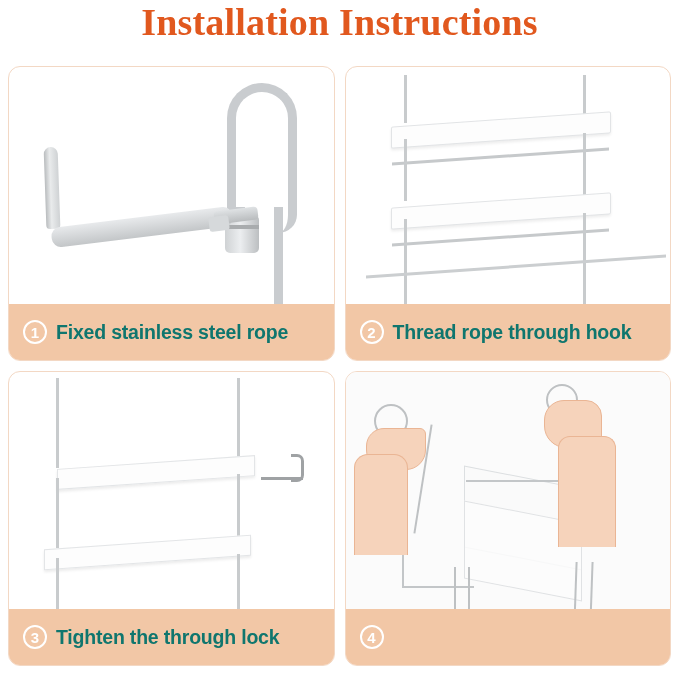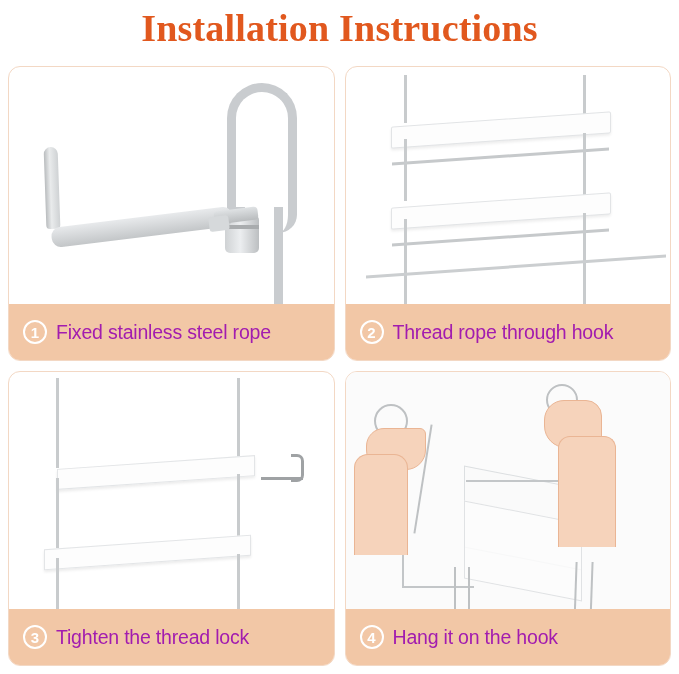--- a/index.html
+++ b/index.html
@@ -14,21 +14,21 @@
     overflow: hidden;
   }
   .page {
     position: relative;
     width: 679px;
     height: 674px;
     box-sizing: border-box;
   }
   .title {
     position: absolute;
-    top: 6px;
+    top: 0;
     left: 0;
     width: 679px;
     text-align: center;
     font-family: "Liberation Serif", serif;
     font-weight: bold;
     font-size: 38px;
     color: #E1581E;
     letter-spacing: 0.2px;
   }
   .grid {
@@ -77,23 +77,23 @@
     font-size: 15px;
     font-weight: bold;
     display: flex;
     align-items: center;
     justify-content: center;
     margin-right: 9px;
     box-sizing: border-box;
     font-family: "Liberation Sans", sans-serif;
   }
   .caption-text {
-    color: #a21caf;
+    color: #0f766e;
     font-size: 19.5px;
-    font-weight: normal;
+    font-weight: bold;
     letter-spacing: -0.2px;
     white-space: nowrap;
   }
 
   
   .p1-hook-v {
     position: absolute;
     left: 36px; top: 80px;
     width: 14px; height: 82px;
     background: linear-gradient(90deg,#b9bcbe,#e9ebec 40%,#cfd2d4);
@@ -314,21 +314,21 @@
         <div class="p3-hook"></div>
         <div class="p3-hook-arm"></div>
         <div class="p3-v" style="left:47px; top:106px; height:70px;"></div>
         <div class="p3-v" style="left:228px; top:102px; height:70px;"></div>
         <div class="shelf p3-shelf2"></div>
         <div class="p3-v" style="left:47px; top:186px; height:90px;"></div>
         <div class="p3-v" style="left:228px; top:182px; height:90px;"></div>
       </div>
       <div class="caption">
         <div class="step-num">3</div>
-        <div class="caption-text">Tighten the thread lock</div>
+        <div class="caption-text">Tighten the through lock</div>
       </div>
     </div>
 
     <div class="card">
       <div class="art">
         <div class="p4-wall"></div>
 
         <div class="p4-panel"></div>
         <div class="p4-panel2"></div>
         <div class="p4-frame" style="left:56px; top:128px; width:70px; height:86px; border-right:none; border-top:none;"></div>
@@ -344,18 +344,17 @@
         <div class="p4-loop" style="left:28px; top:32px; width:30px; height:30px;"></div>
         <div class="p4-loop" style="left:200px; top:12px; width:28px; height:28px;"></div>
 
         <div class="p4-hand" style="left:20px; top:56px; width:58px; height:40px; border-radius:18px 6px 20px 20px;"></div>
         <div class="p4-hand" style="left:8px; top:82px; width:52px; height:100px; border-radius:14px 14px 0 0; border-bottom:none;"></div>
         <div class="p4-hand" style="left:198px; top:28px; width:56px; height:46px; border-radius:20px 16px 8px 22px;"></div>
         <div class="p4-hand" style="left:212px; top:64px; width:56px; height:110px; border-radius:12px 12px 0 0; border-bottom:none;"></div>
       </div>
       <div class="caption">
         <div class="step-num">4</div>
-        <div class="caption-text">Hang it on the hook</div>
       </div>
     </div>
 
   </div>
 </div>
 
 </body></html>

